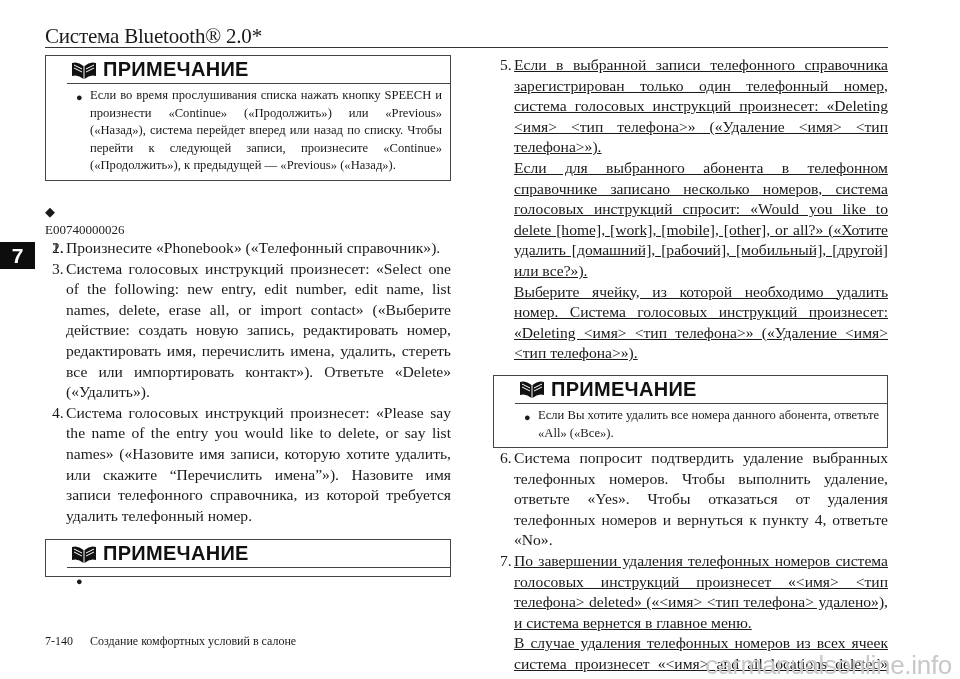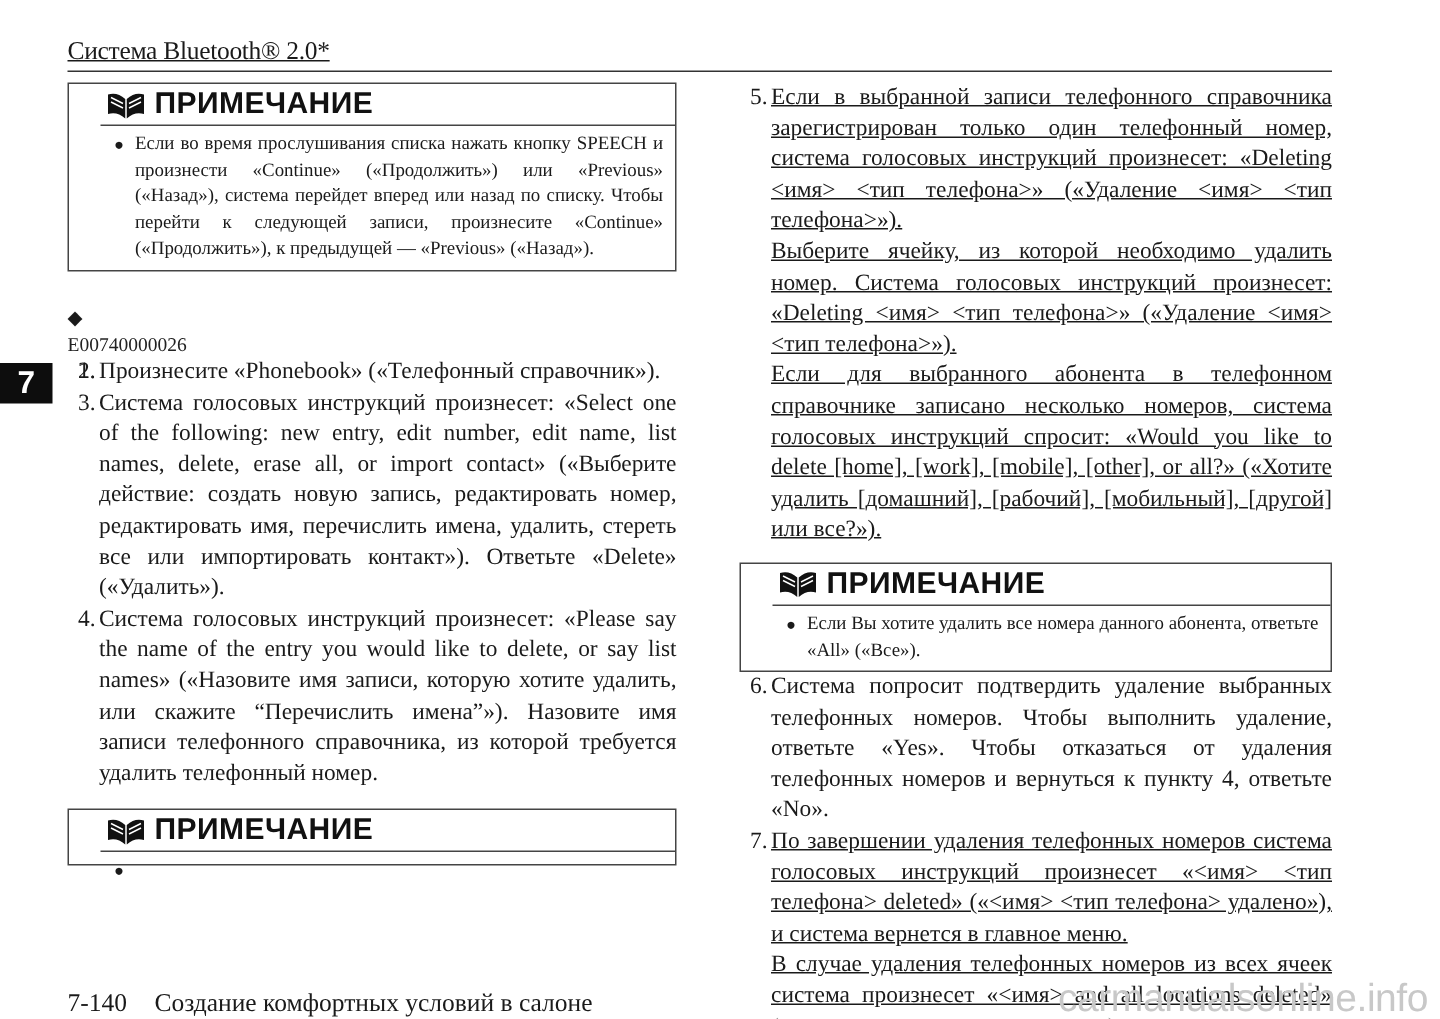--- a/index.html
+++ b/index.html
@@ -1,18 +1,18 @@
 <!DOCTYPE html>
 <html><head>
 <meta charset="utf-8">
 <style>
   html, body { margin: 0; padding: 0; background: #ffffff; }
   body { width: 960px; height: 679px; position: relative; overflow: hidden;
          font-family: "Liberation Serif", "DejaVu Serif", serif; color: #1a1a1a; }
-  .running-head { position: absolute; left: 45px; top: 24px; font-size: 17px; letter-spacing: -0.2px; text-decoration: underline; }
+  .running-head { position: absolute; left: 45px; top: 24px; font-size: 21px; letter-spacing: -0.2px; }
   .head-rule { position: absolute; left: 45px; top: 47px; width: 843px; height: 0; border-top: 1.5px solid #333; }
   .chapter-tab { position: absolute; left: 0; top: 242px; width: 35px; height: 27px; background: #0d0d0d;
                  color: #fff; font-family: "Liberation Sans", sans-serif; font-weight: bold; font-size: 21px;
                  text-align: center; line-height: 27px; }
   .col-left { position: absolute; left: 45px; top: 55px; width: 406px; }
   .col-right { position: absolute; left: 493px; top: 55px; width: 395px; }
   .note { border: 1.2px solid #444; margin: 0; padding-left: 21px; }
   .note-head { display: flex; align-items: center; height: 27px; border-bottom: 1.2px solid #444; padding-left: 4px; }
   .note-icon { width: 26px; height: 20px; margin-right: 6px; }
   .note-title { font-family: "Liberation Sans", sans-serif; font-weight: bold; font-size: 20px; letter-spacing: 0.3px; color: #111; }
@@ -23,21 +23,21 @@
   .doc-code { font-size: 13px; margin-top: 2px; margin-bottom: 0px; color: #222; }
   ol.steps { list-style: none; margin: 0; padding: 0; }
   ol.steps li { position: relative; padding-left: 21px; font-size: 15.6px; line-height: 20.6px; text-align: justify; }
   ol.steps li .num { position: absolute; left: 7px; top: 0; }
   .step-para { display: block; text-decoration: underline; }
   .right-list li { padding-left: 21px; }
   .right-list li .num { left: 0; }
   .note-left2 { margin-top: 13px; }
   .note-right { margin-top: 11px; }
   .right-list2 { margin-top: 22px; }
-  .footer { position: absolute; left: 45px; top: 634px; font-size: 17px; margin-top: 25px; }
+  .footer { position: absolute; left: 45px; top: 634px; font-size: 12px; }
   .footer .pg { margin-right: 14px; }
   .watermark { position: absolute; right: 8px; top: 650px; font-family: "Liberation Sans", sans-serif;
                font-size: 26px; color: #c8c8c8; letter-spacing: -0.3px; }
 </style>
 </head>
 <body>
 
 <div class="running-head">Система Bluetooth® 2.0*</div>
 <div class="head-rule"></div>
 <div class="chapter-tab">7</div>
@@ -83,22 +83,22 @@
       <span class="note-bullet">●</span>
     </div>
   </div>
 </div>
 
 <div class="col-right">
   <ol class="steps right-list">
     <li>
       <span class="num">5.</span>
       <span class="step-para">Если в выбранной записи телефонного справочника зарегистрирован только один телефонный номер, система голосовых инструкций произнесет: «Deleting &lt;имя&gt; &lt;тип телефона&gt;» («Удаление &lt;имя&gt; &lt;тип телефона&gt;»).</span>
+      <span class="step-para">Если для выбранного абонента в телефонном справочнике записано несколько номеров, система голосовых инструкций спросит: «Would you like to delete [home], [work], [mobile], [other], or all?» («Хотите удалить [домашний], [рабочий], [мобильный], [другой] или все?»).</span>
       <span class="step-para">Выберите ячейку, из которой необходимо удалить номер. Система голосовых инструкций произнесет: «Deleting &lt;имя&gt; &lt;тип телефона&gt;» («Удаление &lt;имя&gt; &lt;тип телефона&gt;»).</span>
-      <span class="step-para">Если для выбранного абонента в телефонном справочнике записано несколько номеров, система голосовых инструкций спросит: «Would you like to delete [home], [work], [mobile], [other], or all?» («Хотите удалить [домашний], [рабочий], [мобильный], [другой] или все?»).</span>
     </li>
   </ol>
 
   <div class="note note-right">
     <div class="note-head">
       <svg class="note-icon" viewBox="0 0 26 20">
         <path d="M1 3 Q7 1 12.5 6 L12.5 19 Q7 14 1 16 Z" fill="#111"></path>
         <path d="M25 3 Q19 1 13.5 6 L13.5 19 Q19 14 25 16 Z" fill="#111"></path>
         <path d="M3 5 L11 9 M3 8 L11 12 M23 5 L15 9 M23 8 L15 12" stroke="#fff" stroke-width="1"></path>
       </svg>

